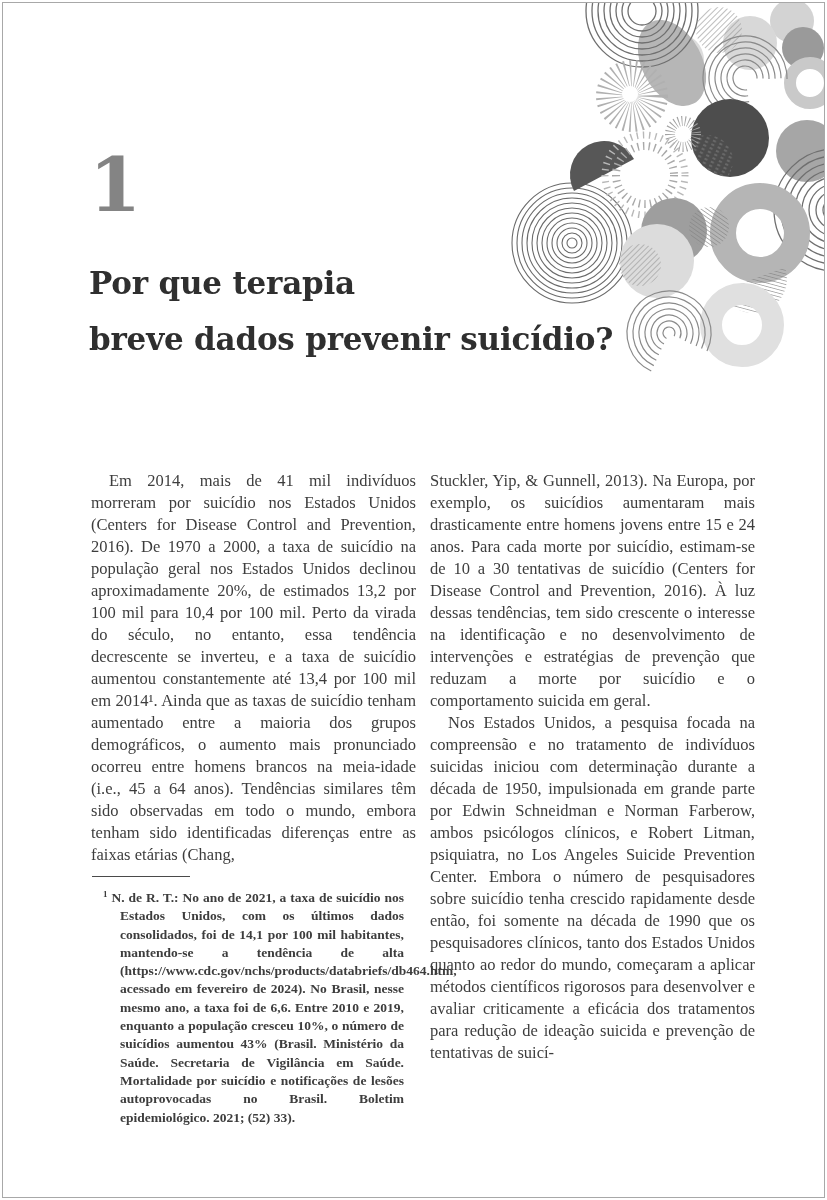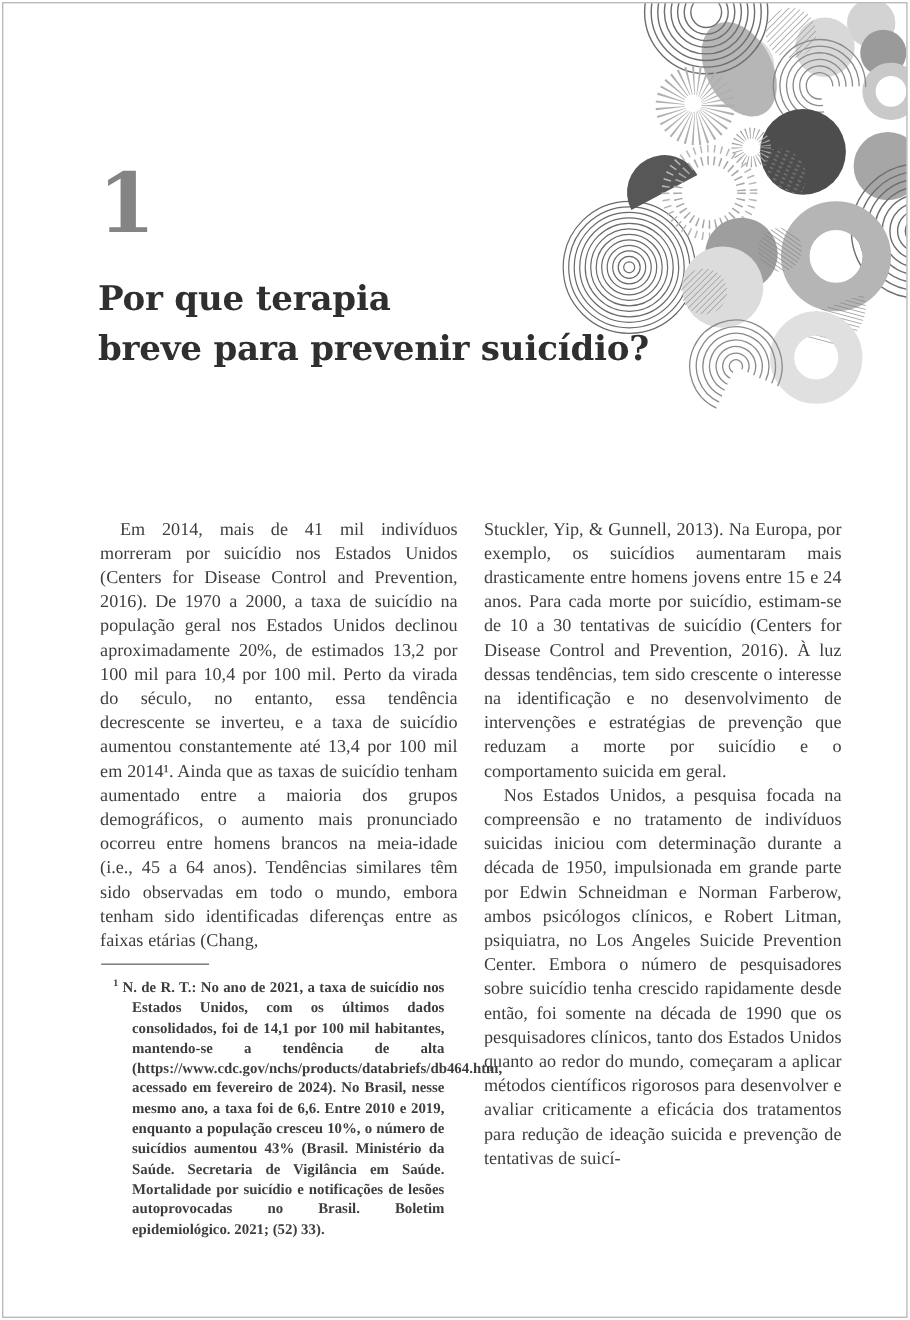--- a/index.html
+++ b/index.html
@@ -27,24 +27,24 @@
     position:absolute;left:89px;top:148px;
     font-family:"DejaVu Serif",serif;font-weight:700;
     font-size:75px;line-height:1;color:var(--chapter_number,#848484);
   }
   .chapter-title{
     position:absolute;left:89px;top:250px;
     font-family:"DejaVu Serif",serif;font-weight:700;
     font-size:31px;line-height:45px;color:var(--title_text,#2f2f2f);
     letter-spacing:-0.2px;
   }
-  .chapter-title .title-line{white-space:nowrap;}
+  .chapter-title .title-line{white-space:nowrap;margin-top:11px;}
   .columns{
     position:absolute;left:91px;top:470px;width:664px;
-    display:flex;gap:24px;color:var(--body_text,#3d3d3d);
+    display:flex;gap:14px;color:var(--body_text,#3d3d3d);
   }
   .col{width:325px;flex:0 0 325px;}
   .body-par{
     margin:0;font-size:16.5px;line-height:22px;text-align:justify;
     hyphens:auto;-webkit-hyphens:auto;word-spacing:0.2px;
   }
   .indent{text-indent:18px;}
   .footnote{margin-top:10px;}
   .footnote-rule{
     width:98px;height:0;border-top:1px solid var(--footnote_rule,#4a4a4a);
@@ -157,21 +157,21 @@
     </g>
   </svg>
 </div>
 
 <div class="text-layer">
 
   <div class="chapter-number">1</div>
 
   <h1 class="chapter-title" style="margin:0;">
     <div class="title-line">Por que terapia</div>
-    <div class="title-line">breve para prevenir suicídio?</div>
+    <div class="title-line">breve dados prevenir suicídio?</div>
   </h1>
 
   <div class="columns">
 
     <div class="col">
       <p class="body-par indent">Em 2014, mais de 41 mil indivíduos morreram por suicídio nos Estados Unidos (Centers for Disease Control and Prevention, 2016). De 1970 a 2000, a taxa de suicídio na população geral nos Estados Unidos declinou aproximadamente 20%, de estimados 13,2 por 100 mil para 10,4 por 100 mil. Perto da virada do século, no entanto, essa tendência decrescente se inverteu, e a taxa de suicídio aumentou constantemente até 13,4 por 100 mil em 2014¹. Ainda que as taxas de suicídio tenham aumentado entre a maioria dos grupos demográficos, o aumento mais pronunciado ocorreu entre homens brancos na meia-idade (i.e., 45 a 64 anos). Tendências similares têm sido observadas em todo o mundo, embora tenham sido identificadas diferenças entre as faixas etárias (Chang,</p>
 
       <div class="footnote">
         <div class="footnote-rule"></div>
         <p class="fn-text"><sup>1</sup> <span>N. de R. T.: No ano de 2021, a taxa de suicídio nos Estados Unidos, com os últimos dados consolidados, foi de 14,1 por 100 mil habitantes, mantendo-se a tendência de alta (https://www.cdc.gov/nchs/products/databriefs/db464.htm, acessado em fevereiro de 2024). No Brasil, nesse mesmo ano, a taxa foi de 6,6. Entre 2010 e 2019, enquanto a população cresceu 10%, o número de suicídios aumentou 43% (Brasil. Ministério da Saúde. Secretaria de Vigilância em Saúde. Mortalidade por suicídio e notificações de lesões autoprovocadas no Brasil. Boletim epidemiológico. 2021; (52) 33).</span></p>

